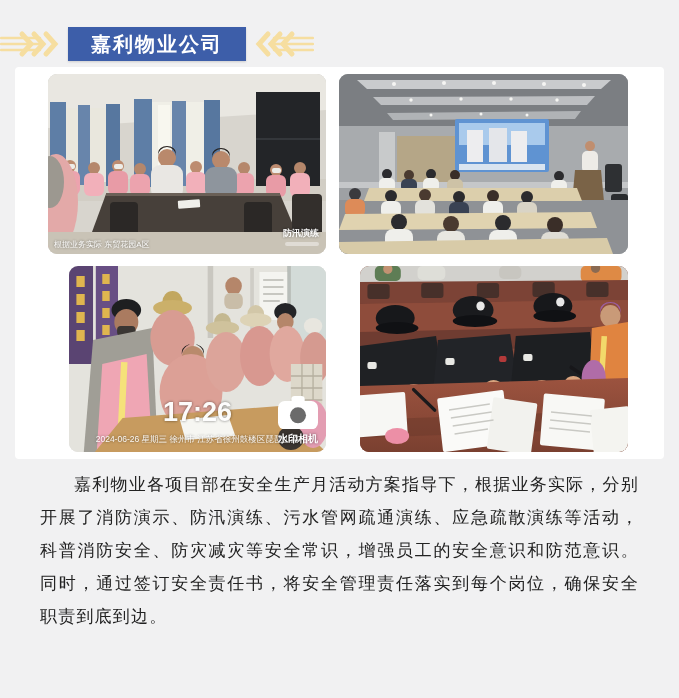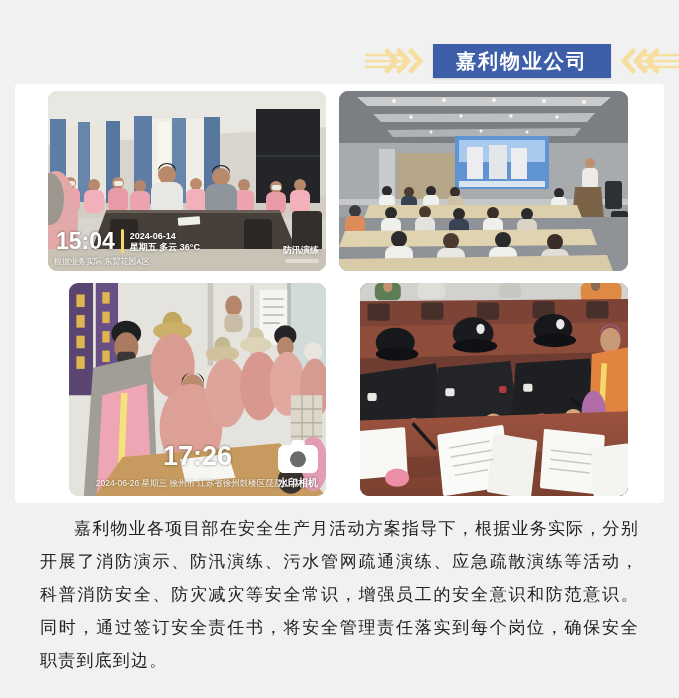--- a/index.html
+++ b/index.html
@@ -4,22 +4,22 @@
 <style>
   html,body{margin:0;padding:0;}
   body{
     width:679px;height:698px;overflow:hidden;
     background:#F1F1F2;
     font-family:"Liberation Sans","DejaVu Sans",sans-serif;
     -webkit-font-smoothing:antialiased;
   }
   
   .header{
-    margin-top:44px;height:34px;
-    display:flex;align-items:center;justify-content:flex-end;gap:4px;
+    margin-top:27px;height:34px;
+    display:flex;align-items:center;justify-content:flex-start;gap:4px;
   }
   .badge{
     background:#3D5EA9;color:#FFFFFF;
     font-size:20px;font-weight:bold;letter-spacing:2px;
     padding:5px 23px;line-height:24px;
     box-shadow:0 1px 2px rgba(0,0,0,.15);
   }
   .orn{display:block;}
   
   .photo-card{
@@ -29,21 +29,21 @@
   }
   .photo-grid{
     display:grid;grid-template-columns:278px 289px;
     column-gap:13px;row-gap:12px;
   }
   .photo{
     position:relative;border-radius:9px;overflow:hidden;
     background:#DDD;
   }
   .ph-a,.ph-b{height:180px;}
-  .ph-c,.ph-d{height:213px;margin-left:21px;}
+  .ph-c,.ph-d{height:186px;margin-left:21px;}
   .photo svg{display:block;width:100%;height:100%;}
   
   .ov{position:absolute;color:#fff;text-shadow:0 0 3px rgba(0,0,0,.55);}
   .ts-row{left:8px;bottom:18px;display:flex;align-items:center;gap:6px;}
   .ts-time{font-size:23px;font-weight:bold;line-height:23px;}
   .ts-bar{width:3px;height:24px;background:#F4D96E;border-radius:2px;}
   .ts-col{display:flex;flex-direction:column;gap:1px;}
   .ts-date{font-size:9px;font-weight:bold;line-height:10px;}
   .ts-meta{font-size:9px;font-weight:bold;line-height:10px;}
   .ts-loc{left:6px;bottom:4px;font-size:8px;opacity:.92;}
@@ -144,28 +144,20 @@
         <rect x="130" y="126" width="22" height="8" rx="1" fill="#EFEFEA" transform="rotate(-4 141 130)"></rect>
 
         <rect x="62" y="128" width="28" height="50" rx="4" fill="#2B2826"></rect>
         <rect x="196" y="128" width="28" height="50" rx="4" fill="#2B2826"></rect>
         <rect x="244" y="120" width="30" height="58" rx="4" fill="#332F2C"></rect>
 
         <ellipse cx="8" cy="128" rx="22" ry="48" fill="#E3A9A8"></ellipse>
         <ellipse cx="2" cy="108" rx="14" ry="26" fill="#9C9890"></ellipse>
         <rect x="0" y="158" width="278" height="22" fill="#C9C3B6"></rect>
       </svg>
-      <div class="ov ts-row">
-        <div class="ts-time">15:04</div>
-        <div class="ts-bar"></div>
-        <div class="ts-col">
-          <div class="ts-date">2024-06-14</div>
-          <div class="ts-meta">星期五 多云 36°C</div>
-        </div>
-      </div>
       <div class="ov ts-loc">根据业务实际 东贸花园A区</div>
       <div class="ov wm-tr">
         <span>防汛演练</span>
         <div class="wm-sub"></div>
       </div>
     </div>
 
     <div class="photo ph-b">
       <svg viewBox="0 0 289 180" preserveAspectRatio="none">
         <rect width="289" height="180" fill="#9EA1A4"></rect>

